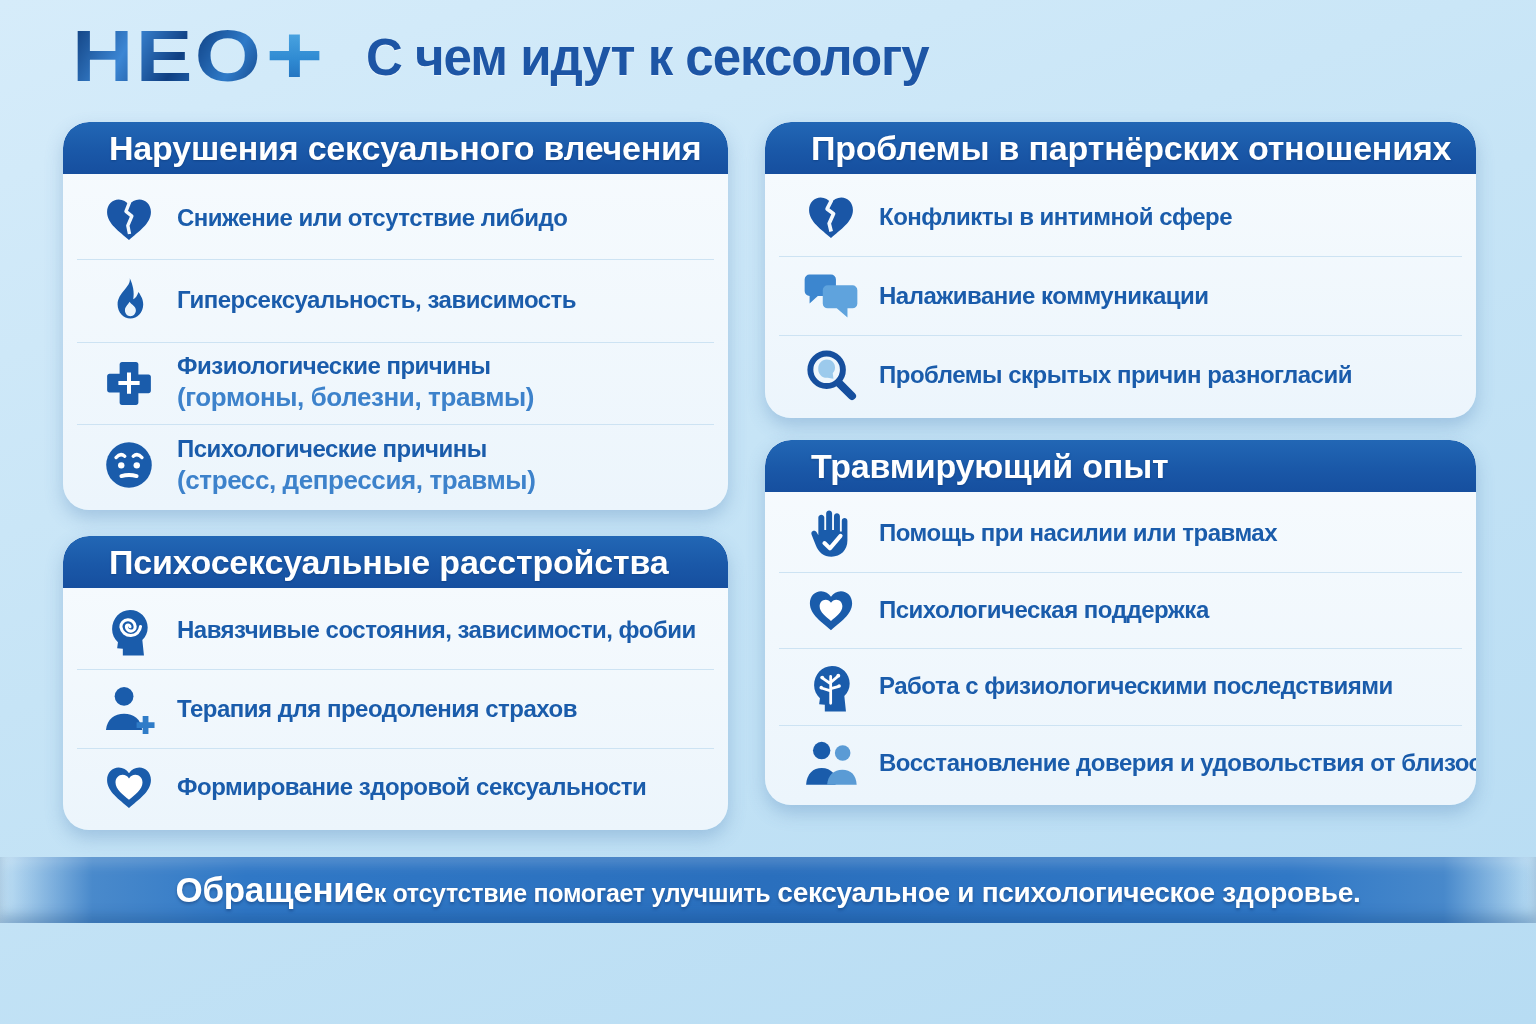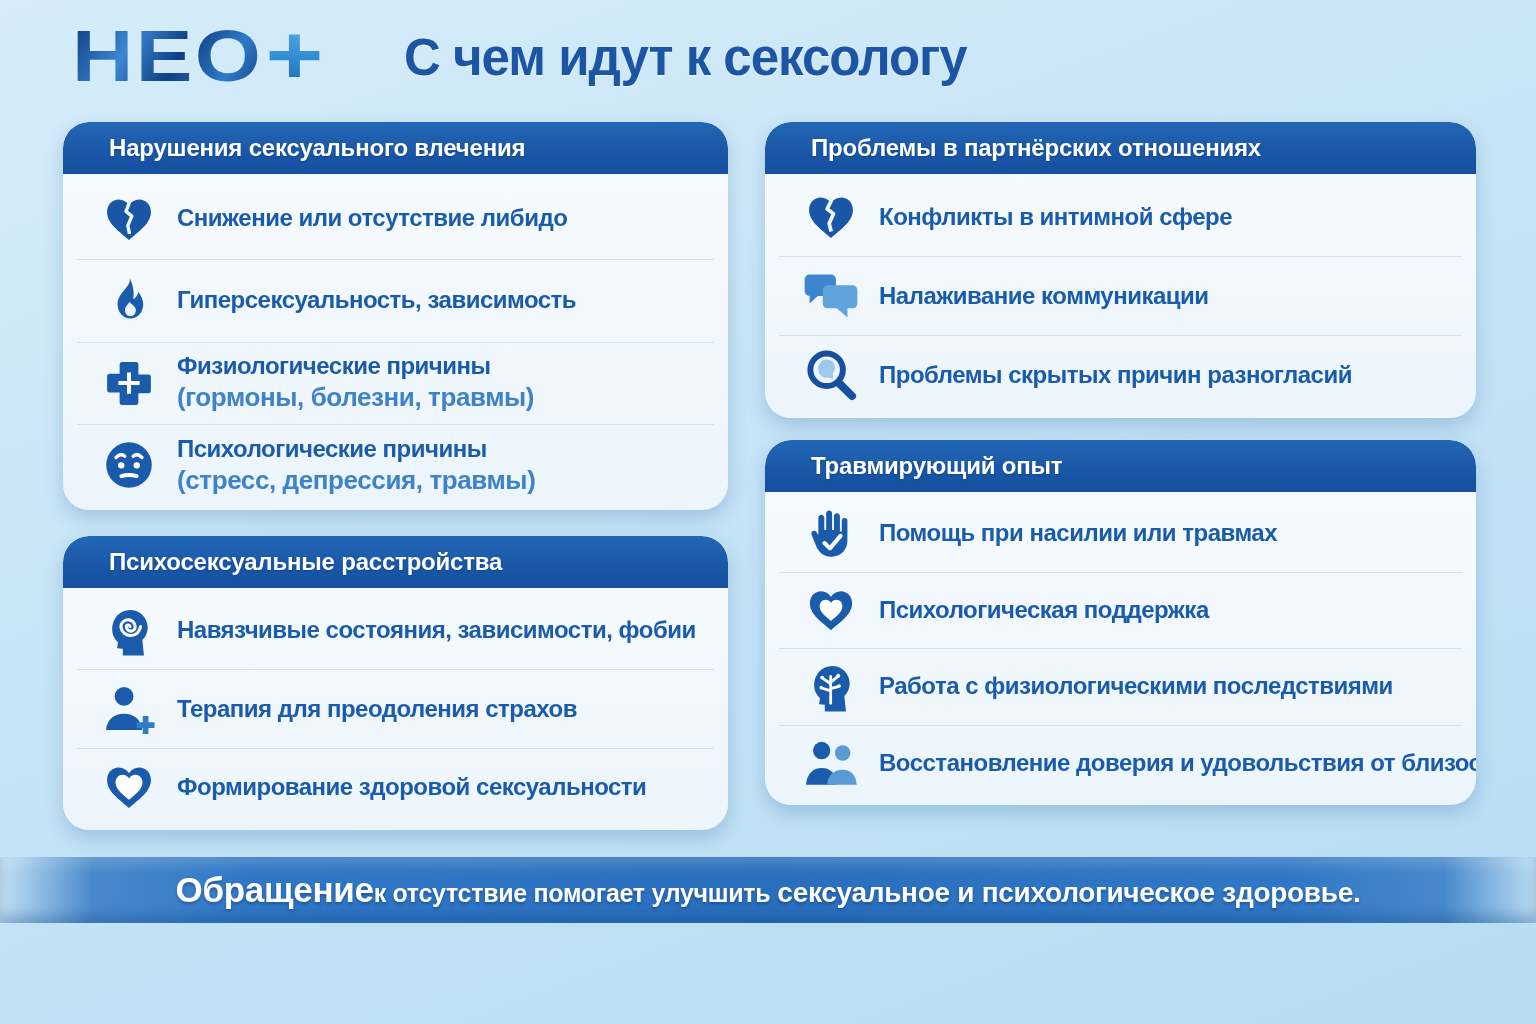--- a/index.html
+++ b/index.html
@@ -16,36 +16,36 @@
     font-size:72px;font-weight:900;letter-spacing:2px;line-height:1;
     background:linear-gradient(115deg,#0d3a78 0%,#3b86d4 30%,#0f3f82 55%,#2e7ac8 80%,#123f80 100%);
     -webkit-background-clip:text;background-clip:text;color:transparent;
   }
   .logo-plus{
     font-size:84px;font-weight:900;line-height:.9;margin-left:2px;
     background:linear-gradient(180deg,#59b2e8 0%,#2f8ad2 55%,#1a63b2 100%);
     -webkit-background-clip:text;background-clip:text;color:transparent;
   }
   .page-title{
-    position:absolute;left:404px;top:28px;
+    position:absolute;left:366px;top:28px;
     font-size:51px;font-weight:800;letter-spacing:-1px;color:#1d55a5;
     text-shadow:0 1px 1px rgba(255,255,255,.6);
   }
 
   
   .card{
     position:absolute;display:flex;flex-direction:column;overflow:hidden;
     background:linear-gradient(180deg,#f7fbfe 0%,#ecf5fc 100%);
     border-radius:26px;box-shadow:0 8px 18px rgba(70,120,175,.30);
   }
   .card-header{
     flex:0 0 auto;height:52px;display:flex;align-items:center;
     padding-left:46px;border-radius:26px 26px 0 0;
     background:linear-gradient(180deg,#2267b5 0%,#1a58a8 55%,#164f9f 100%);
-    color:#ffffff;font-size:24px;font-weight:700;letter-spacing:-.2px;
+    color:#ffffff;font-size:34px;font-weight:700;letter-spacing:-.2px;
     text-shadow:0 1px 2px rgba(10,40,90,.35);
   }
   .card-body{flex:1;display:flex;flex-direction:column;padding:4px 0;}
   .row{flex:1;display:flex;align-items:center;gap:16px;margin:0 14px;padding:0 20px;border-bottom:1px solid #cde3f3;}
   .row:last-child{border-bottom:none;}
   .icon-box{flex:0 0 64px;display:flex;align-items:center;justify-content:center;}
   .txtcol{display:flex;flex-direction:column;justify-content:center;}
   .item-text{color:#1a5cab;font-size:24px;font-weight:700;letter-spacing:-.5px;line-height:1.2;white-space:nowrap;}
   .item-sub{color:#3d82cb;font-size:26px;font-weight:600;letter-spacing:-.4px;line-height:1.25;white-space:nowrap;}
 

